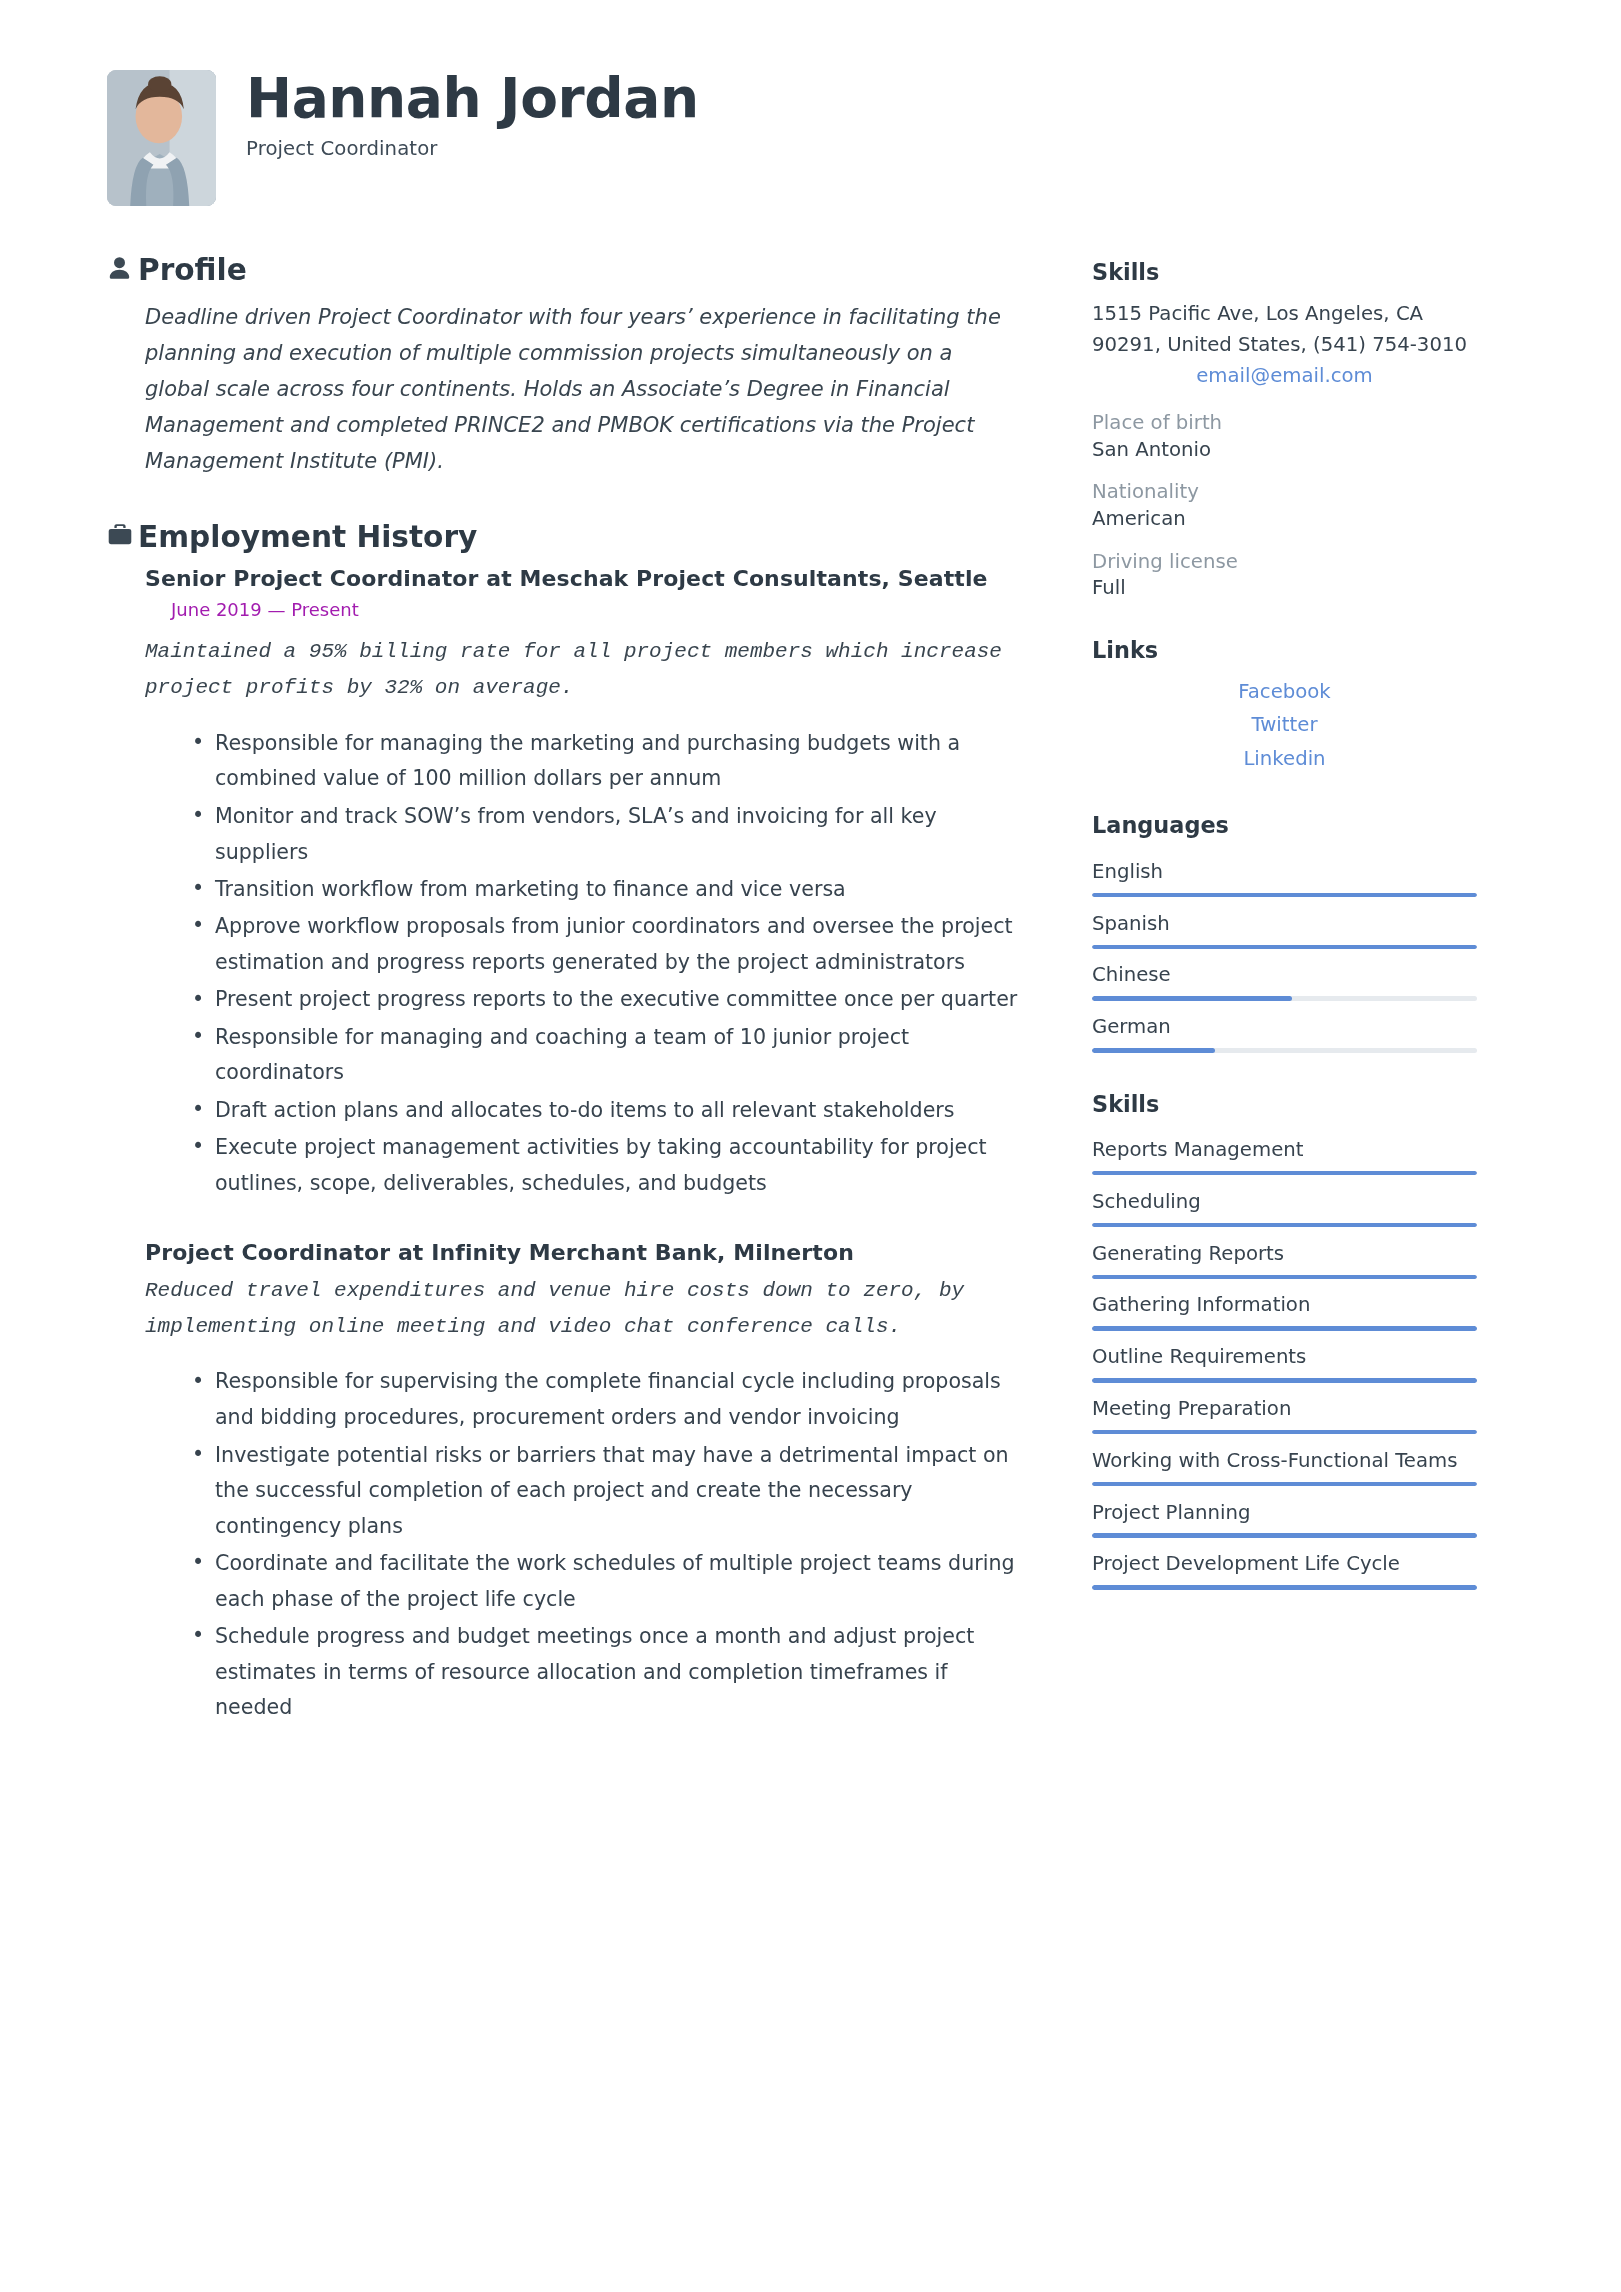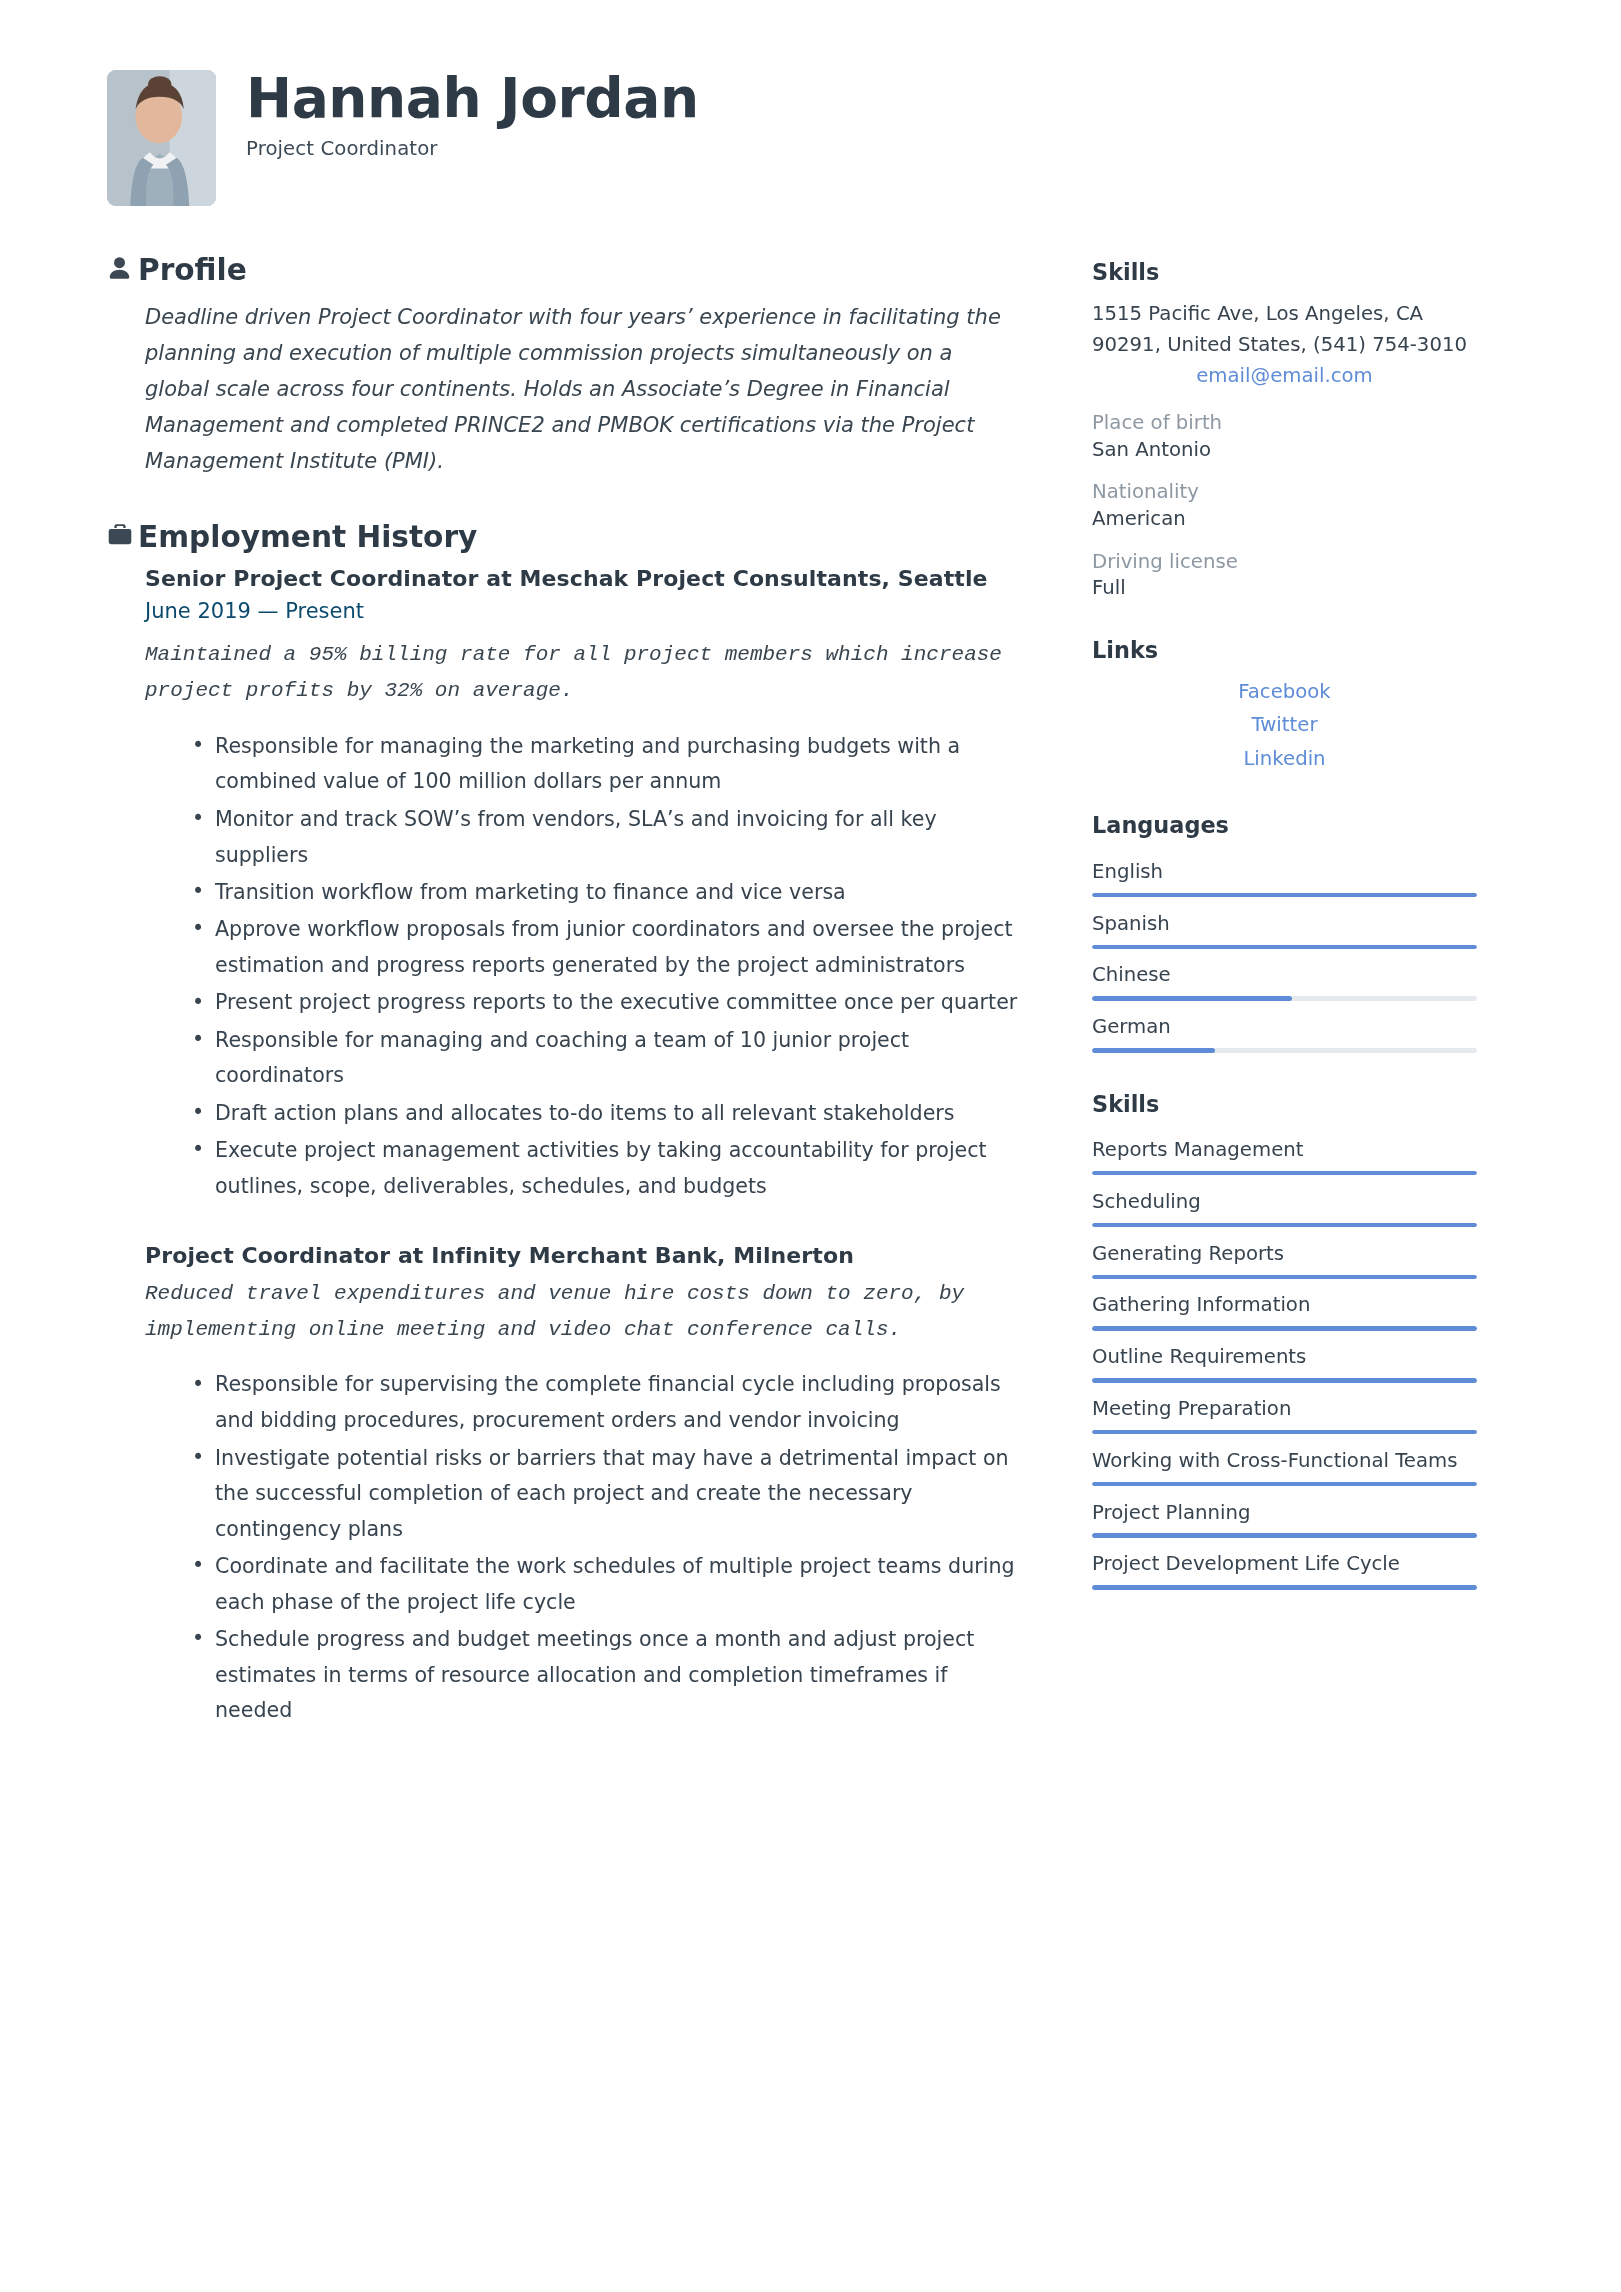--- a/index.html
+++ b/index.html
@@ -100,23 +100,24 @@
   .job { margin: 3.6px 0 0 38px; }
   .job + .job { margin-top: 38px; }
   .job-heading {
     font-size: 22px;
     font-weight: bold;
     color: #2e3a45;
     margin-bottom: 8px;
     letter-spacing: 0.1px;
   }
   .job-dates {
-    font-size: 21px;
-    color: #0c4a6e;
+    font-size: 18px;
+    color: #a21caf;
     margin-bottom: 14.3px;
+    margin-left: 26px;
   }
   .job-summary {
     font-style: italic;
     font-size: 21px;
     line-height: 1.72;
     color: #39454f;
     margin-bottom: 19.7px;
     font-family: Liberation Mono, monospace;
   }
   ul.bullets {

